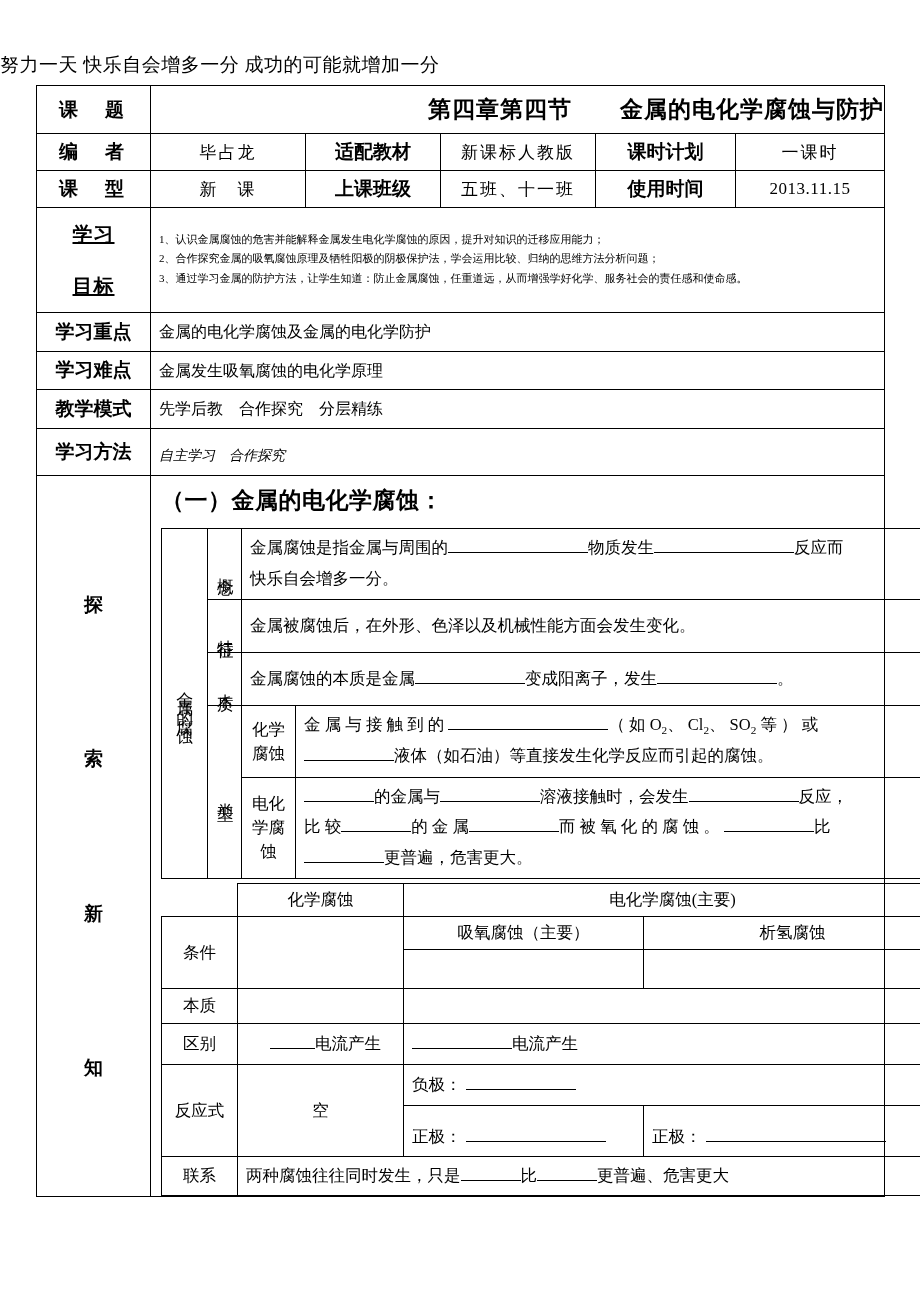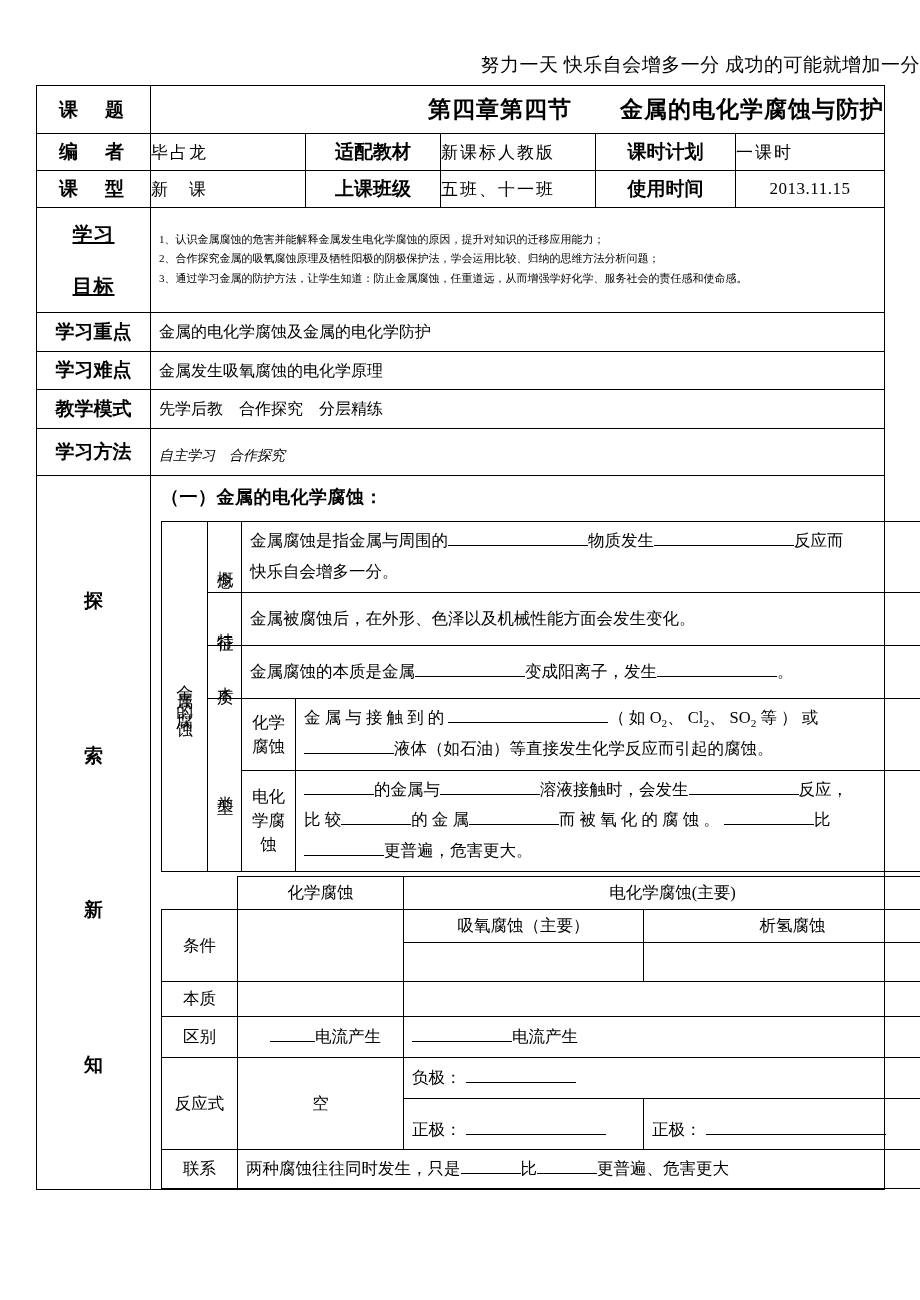--- a/index.html
+++ b/index.html
@@ -37,21 +37,21 @@
     pointer-events: none;
     white-space: nowrap;
   }
 
   
   .motto {
     position: absolute;
     left: 0;
     top: 52px;
     width: 920px;
-    text-align: right;
+    text-align: left;
     font-size: 19px;
     letter-spacing: 0.5px;
     z-index: 2;
   }
 
   
   .main-table {
     position: absolute;
     left: 36px;
     top: 85px;
@@ -75,20 +75,21 @@
     padding: 3px 0 !important;
   }
   .lbl-nospace {
     text-align: center;
     font-weight: bold;
     font-size: 19px;
     letter-spacing: 0px;
     padding: 5px 0 !important;
   }
   .val {
+    text-align: center;
     font-size: 17px;
     letter-spacing: 2px;
     padding: 4px 0 !important;
   }
   .val-num {
     text-align: center;
     font-size: 17px;
     letter-spacing: 0.5px;
     padding: 4px 0 !important;
   }
@@ -145,21 +146,21 @@
     padding: 30px 0;
     box-sizing: border-box;
   }
 
   .content-cell {
     padding: 0 !important;
     vertical-align: top;
   }
 
   .sec-heading {
-    font-size: 18px;
+    font-size: 23px;
     font-weight: bold;
     padding: 9px 0 10px 10px;
     letter-spacing: 0.5px;
   }
 
   
   .nest {
     border-collapse: collapse;
     table-layout: fixed;
     width: 780px;

